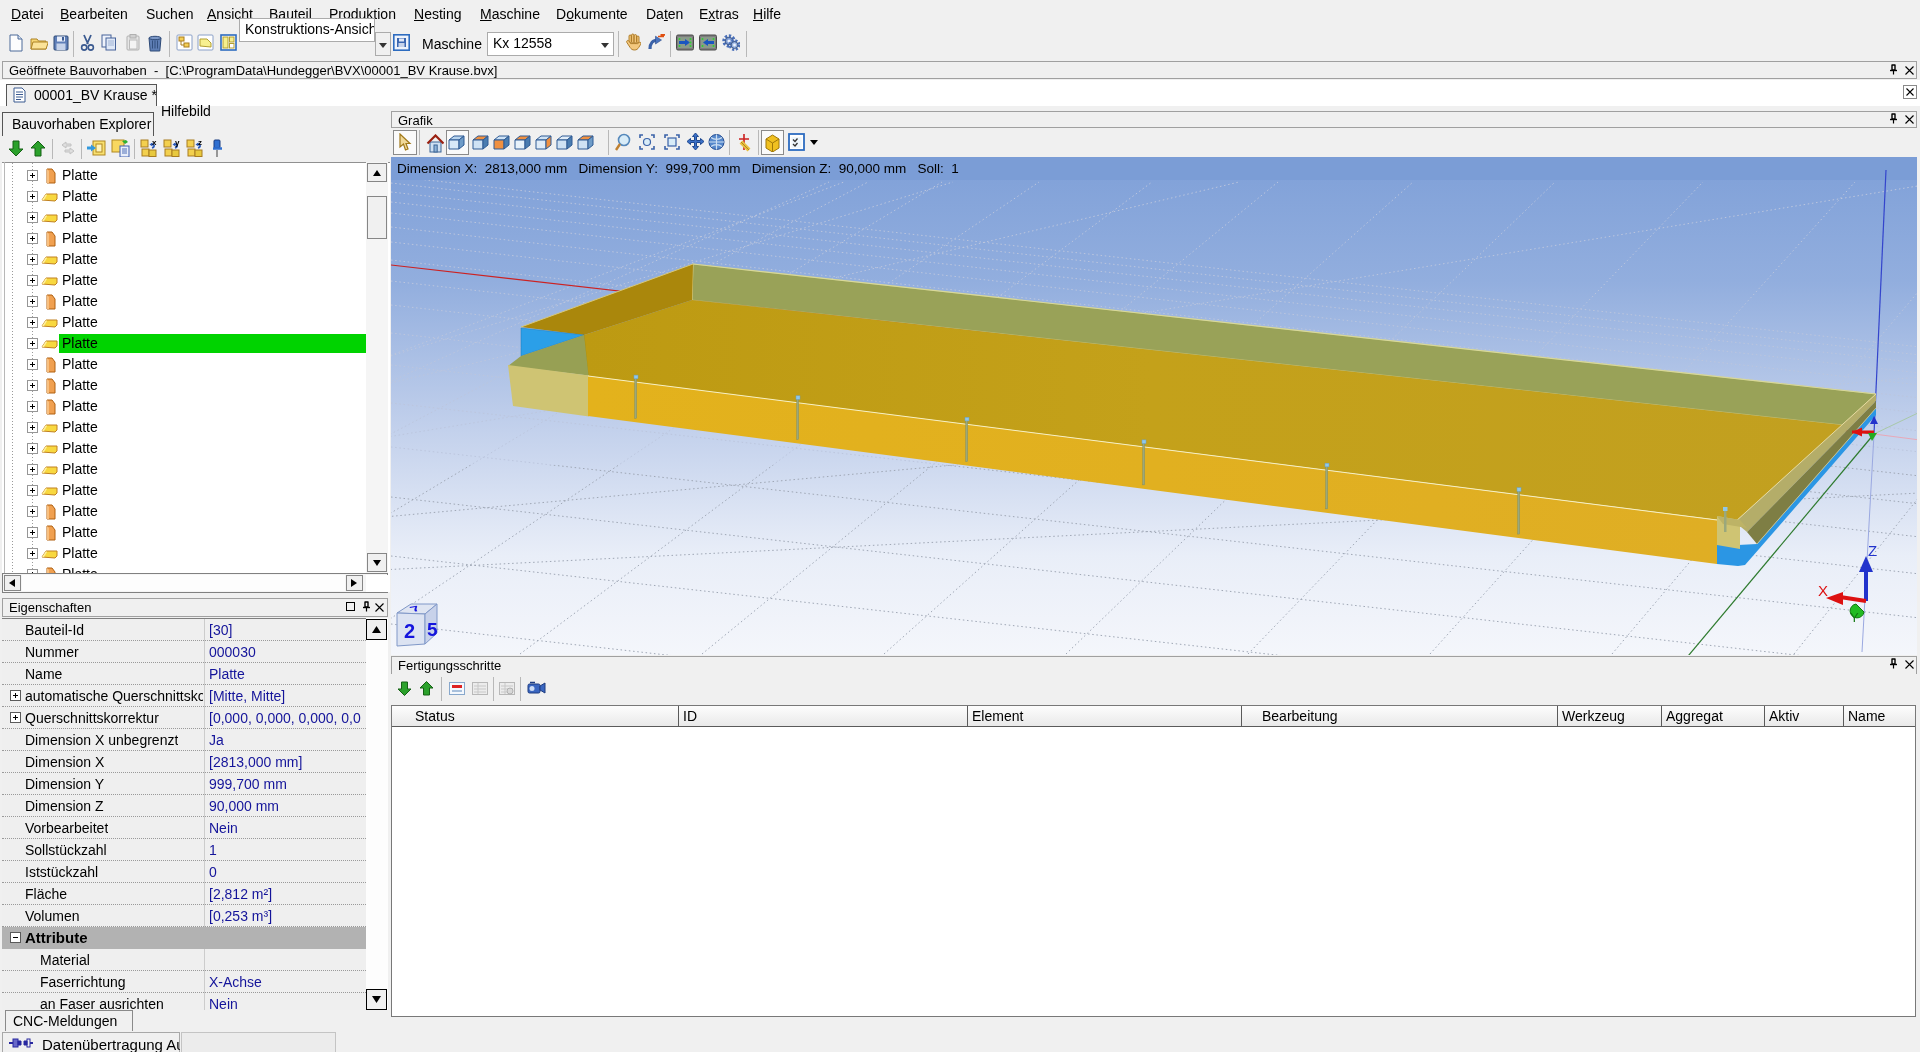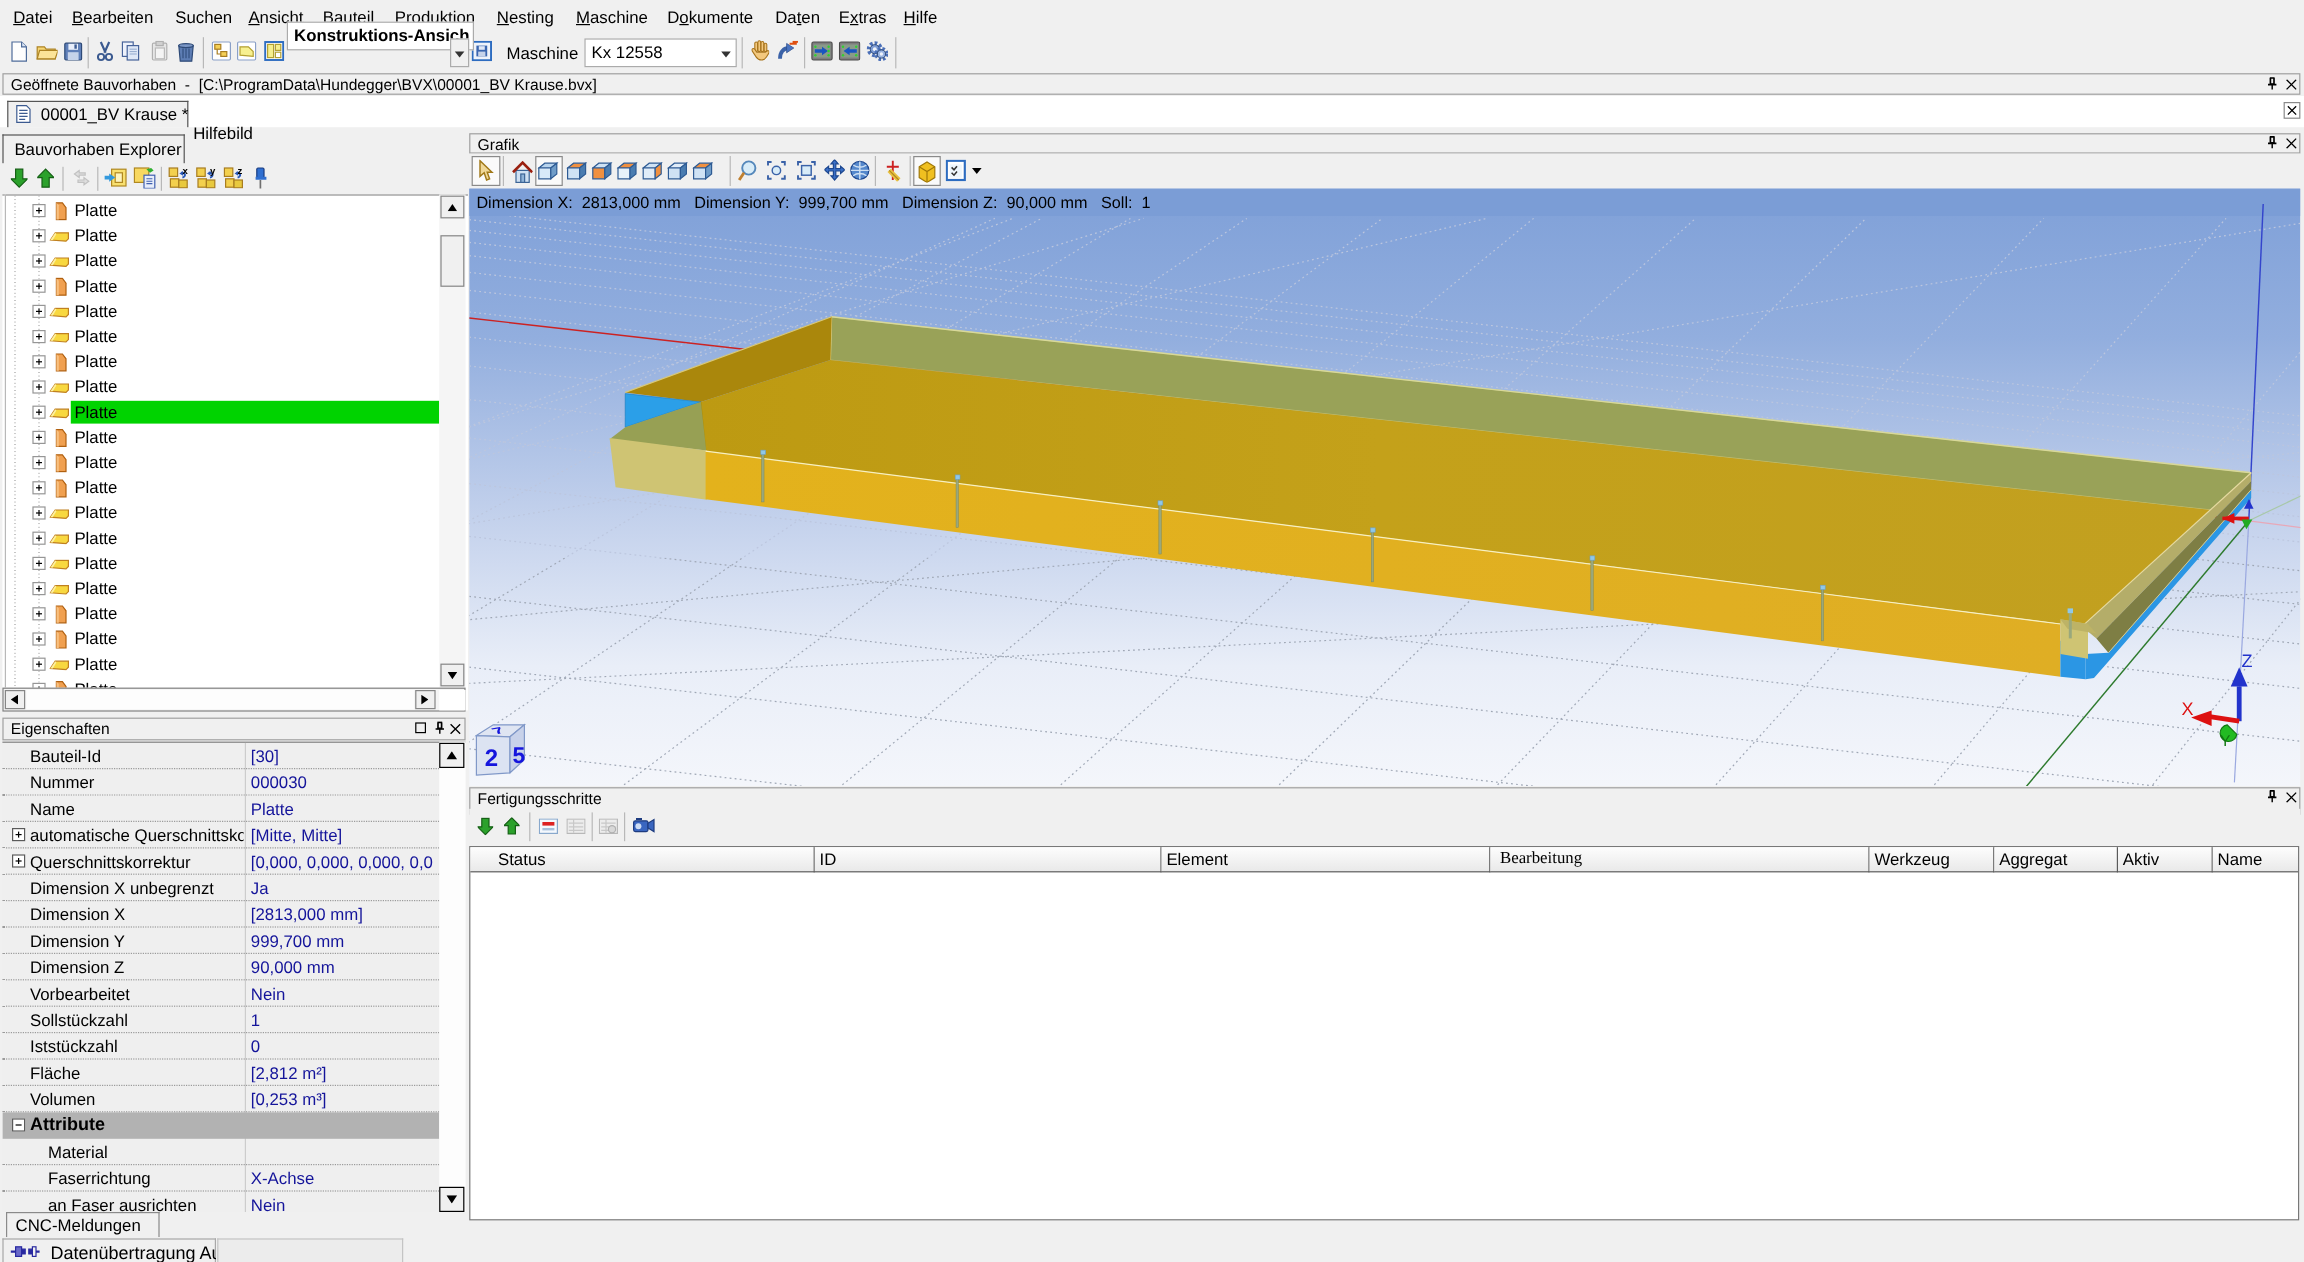--- a/index.html
+++ b/index.html
@@ -140,21 +140,21 @@
     <svg class="abs" style="left:722px;top:34px" width="18" height="17" viewBox="0 0 18 17">
       <circle cx="7" cy="7" r="5" fill="none" stroke="#4a6fb8" stroke-width="3.4" stroke-dasharray="2.2 1.6"></circle>
       <circle cx="7" cy="7" r="3.8" fill="#7d9bd4" stroke="#2e4a77" stroke-width="0.8"></circle>
       <circle cx="7" cy="7" r="1.6" fill="#eef3fb"></circle>
       <circle cx="12.5" cy="11" r="4.4" fill="none" stroke="#4a6fb8" stroke-width="3" stroke-dasharray="2 1.5"></circle>
       <circle cx="12.5" cy="11" r="3.4" fill="#9ab4e2" stroke="#2e4a77" stroke-width="0.8"></circle>
       <circle cx="12.5" cy="11" r="1.4" fill="#eef3fb"></circle>
     </svg>  
     <div class="tsep" style="left:73px"></div>
   <div class="tsep" style="left:169px"></div>
-  <div class="combo" style="left:239px; top:18px; width:156px; padding:2px 0 0 5px;font-weight:bold;">Konstruktions-Ansich</div>
+  <div class="combo" style="left:239px; top:18px; width:136px; padding:2px 0 0 5px;">Konstruktions-Ansich</div>
   <div class="abs" style="left:375px; top:32px; width:16px; height:24px; background:#f0f0f0; border:1px solid #ababab;">
       <div class="darr" style="left:3px; top:10px;"></div>
     </div>
   <span class="abs" style="left:422px; top:36px; font-size:14px;">Maschine</span>
   <div class="combo" style="left:487px; top:32px; width:127px; padding:2px 0 0 5px;">Kx 12558</div>
   <div class="darr" style="left:601px; top:43px;"></div>
   <div class="tsep" style="left:618px"></div>
   <div class="tsep" style="left:670px"></div>
   <div class="tsep" style="left:746px"></div>
 <div class="ptitle" style="left:2px; top:61px; width:1915px; height:18px;">
@@ -902,21 +902,21 @@
   <div class="fth" style="left:0px; width:287px;">
         <span style="left:23px;">Status</span>
       </div>
   <div class="fth" style="left:287px; width:289px;">
         <span style="left:4px;">ID</span>
       </div>
   <div class="fth" style="left:576px; width:274px;">
         <span style="left:4px;">Element</span>
       </div>
   <div class="fth" style="left:850px; width:316px;">
-        <span style="left:8px;font-family:Liberation Serif, serif;">Bearbeitung</span>
+        <span style="left:20px;">Bearbeitung</span>
       </div>
   <div class="fth" style="left:1166px; width:104px;">
         <span style="left:4px;">Werkzeug</span>
       </div>
   <div class="fth" style="left:1270px; width:103px;">
         <span style="left:4px;">Aggregat</span>
       </div>
   <div class="fth" style="left:1373px; width:79px;">
         <span style="left:4px;">Aktiv</span>
       </div>

